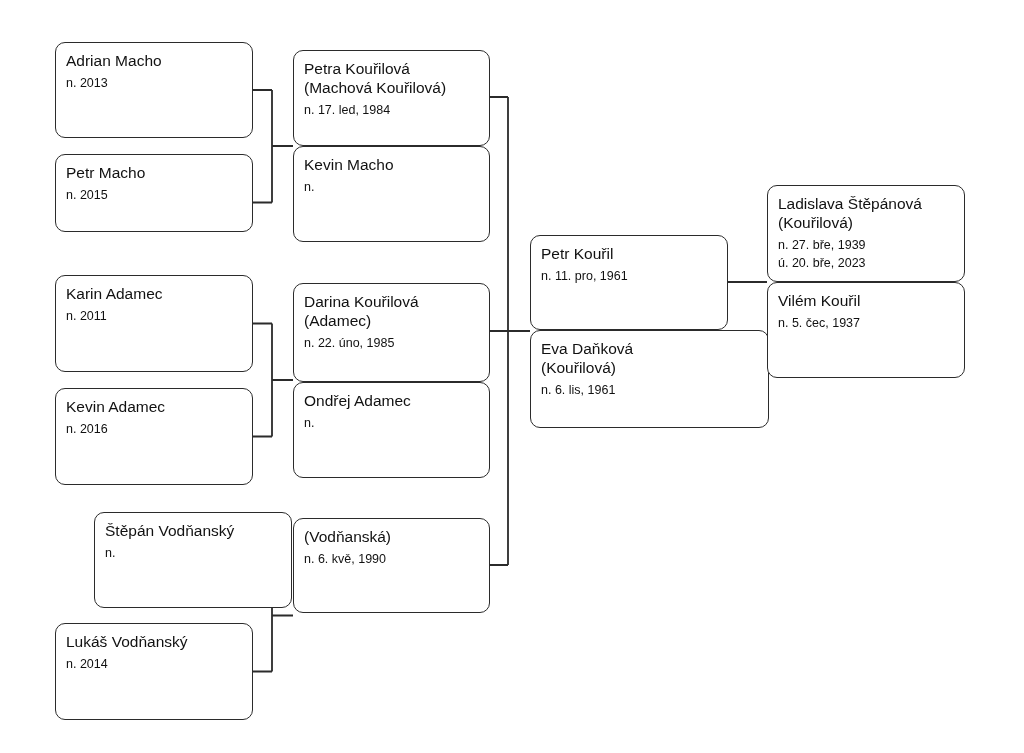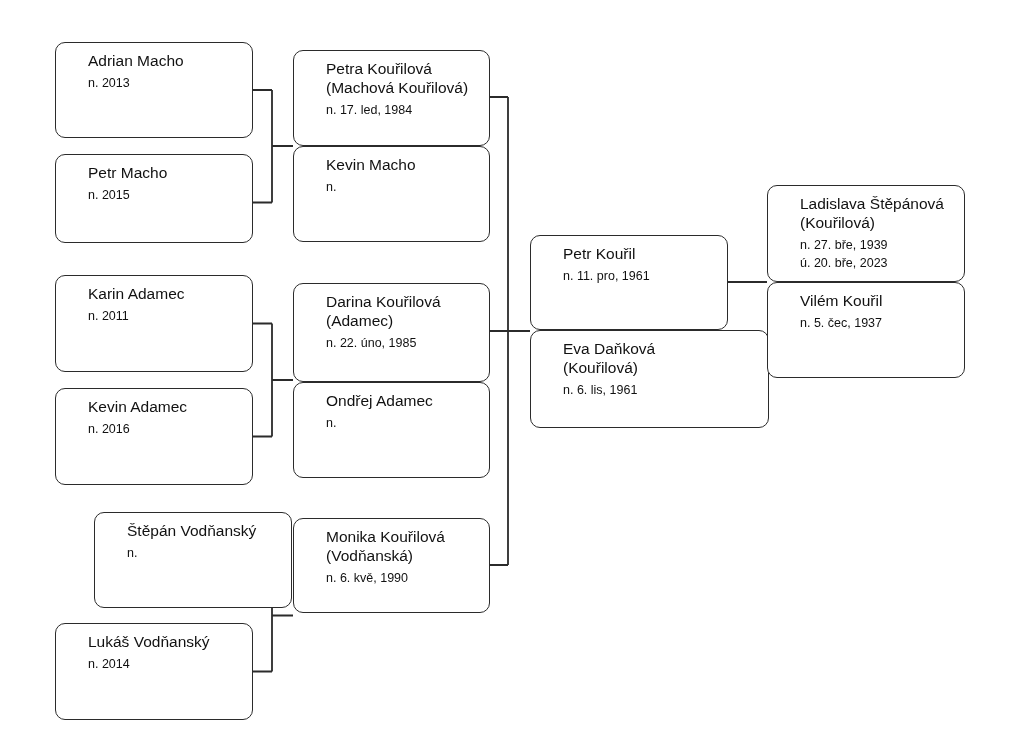--- a/index.html
+++ b/index.html
@@ -21,21 +21,21 @@
     top: 0;
     width: 1024px;
     height: 753px;
   }
   .person {
     position: absolute;
     box-sizing: border-box;
     background: #ffffff;
     border: 1.6px solid #2b2b2b;
     border-radius: 10px;
-    padding: 8px 32px;
+    padding: 8px 10px;
     color: #111111;
   }
   .pname {
     font-size: 15.5px;
     line-height: 19px;
     white-space: nowrap;
   }
   .pdetail {
     font-size: 12.5px;
     line-height: 18px;
@@ -71,21 +71,21 @@
     <path d="M 728 282 H 767"></path>
   </svg>
 
   <div class="person" style="left:55px;top:42px;width:198px;height:96px;">
     <div class="pname">Adrian Macho</div>
 
     <div class="pdetail first">n. 2013</div>
 
   </div>
 
-  <div class="person" style="left:55px;top:154px;width:198px;height:89px;">
+  <div class="person" style="left:55px;top:154px;width:198px;height:78px;">
     <div class="pname">Petr Macho</div>
 
     <div class="pdetail first">n. 2015</div>
 
   </div>
 
   <div class="person" style="left:55px;top:275px;width:198px;height:97px;">
     <div class="pname">Karin Adamec</div>
 
     <div class="pdetail first">n. 2011</div>
@@ -135,21 +135,20 @@
   </div>
 
   <div class="person" style="left:293px;top:382px;width:197px;height:96px;">
     <div class="pname">Ondřej Adamec</div>
 
     <div class="pdetail first">n.</div>
 
   </div>
 
   <div class="person" style="left:293px;top:518px;width:197px;height:95px;">
-    <div class="pname">Monika Kouřilová</div>
     <div class="pname">(Vodňanská)</div>
     <div class="pdetail first">n. 6. kvě, 1990</div>
 
   </div>
 
 
   <div class="person" style="left:530px;top:235px;width:198px;height:95px;">
     <div class="pname">Petr Kouřil</div>
 
     <div class="pdetail first">n. 11. pro, 1961</div>

